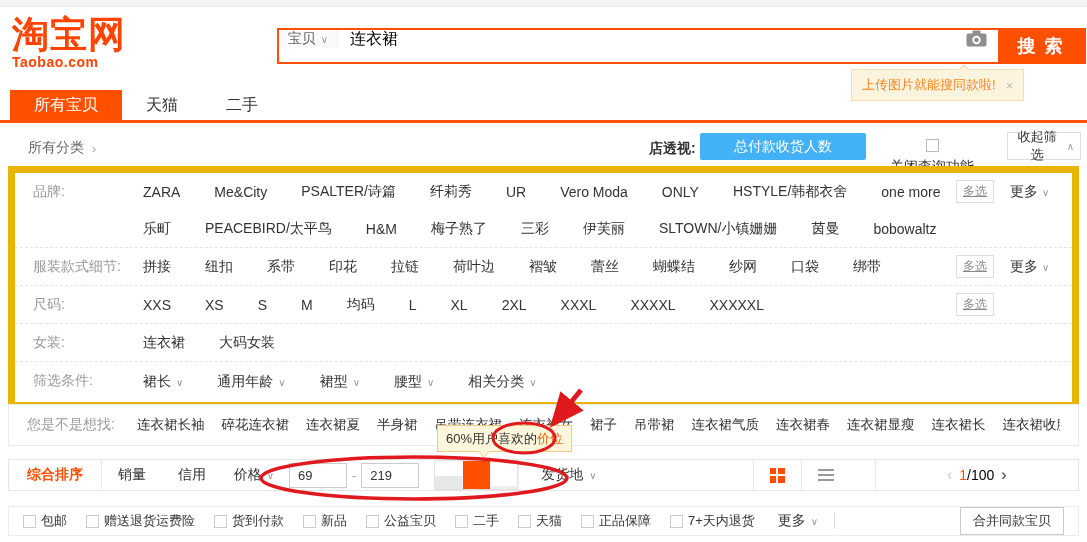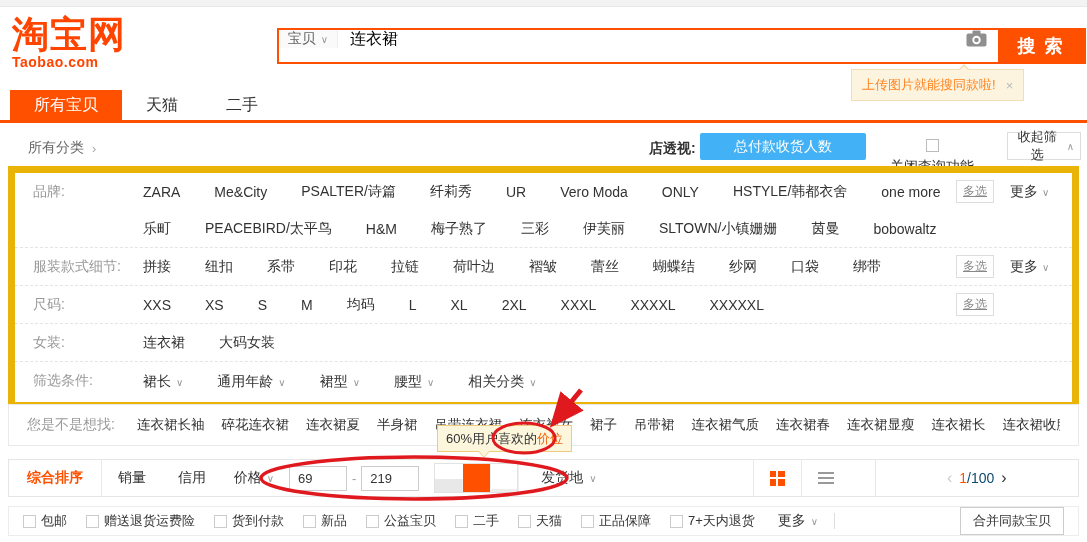--- a/index.html
+++ b/index.html
@@ -53,42 +53,42 @@
   .multi-btn{border:1px solid #ddd;padding:2px 6px;font-size:12px;color:#888;cursor:pointer;white-space:nowrap;text-decoration:underline;}
   .more-btn{font-size:14px;color:#333;cursor:pointer;white-space:nowrap;}
   .more-btn .chev{margin-left:4px;}
 
   
   .suggest-box{position:absolute;left:8px;top:404px;width:1071px;height:42px;box-sizing:border-box;border:1px solid #eaeaea;display:flex;align-items:center;padding:0 18px;background:#fff;}
   .sg-label{color:#999;font-size:14px;width:110px;flex:none;}
   .sg-item{color:#333;font-size:13.5px;margin-right:17px;cursor:pointer;white-space:nowrap;}
 
   
-  .sort-bar{position:absolute;left:8px;top:459px;width:1071px;height:38px;box-sizing:border-box;border:1px solid #e5e5e5;display:flex;align-items:center;background:#fff;}
+  .sort-bar{position:absolute;left:8px;top:459px;width:1071px;height:32px;box-sizing:border-box;border:1px solid #e5e5e5;display:flex;align-items:center;background:#fff;}
   .sort-tab{height:100%;display:flex;align-items:center;justify-content:center;font-size:14px;color:#333;cursor:pointer;width:60px;flex:none;}
   .sort-tab.active{width:92px;color:#FF5000;font-weight:bold;border-right:1px solid #e8e8e8;}
   .price-drop{display:flex;align-items:center;gap:5px;font-size:14px;color:#333;width:64px;justify-content:center;cursor:pointer;flex:none;}
   .price-input{width:48px;height:23px;border:1px solid #ccc;font-size:13px;padding:0 0 0 8px;color:#333;margin:0 3px;outline:none;box-sizing:content-box;}
   .dash{color:#999;margin:0 2px;font-size:13px;}
   .hist{margin-left:12px;width:84px;height:30px;border:1px solid #e2e2e2;box-sizing:border-box;display:flex;align-items:flex-end;background:#fff;cursor:pointer;}
   .hist span{flex:1;border-right:1px solid #f0f0f0;}
   .hist span:last-child{border-right:none;}
   .ship{margin-left:auto;height:100%;display:flex;align-items:center;gap:6px;font-size:14px;color:#333;padding:0 22px;border-left:1px solid #f0f0f0;cursor:pointer;flex:none;}
   .sb-gap{width:134px;height:100%;flex:none;}
   .view-grid{width:47px;height:100%;display:flex;align-items:center;justify-content:center;border-left:1px solid #e8e8e8;border-right:1px solid #e8e8e8;cursor:pointer;flex:none;}
   .gi{width:15px;height:15px;display:grid;grid-template-columns:1fr 1fr;grid-template-rows:1fr 1fr;gap:2px;}
   .gi b{background:#FF5000;}
   .view-list{width:74px;height:100%;display:flex;align-items:center;border-right:1px solid #e8e8e8;padding-left:16px;box-sizing:border-box;cursor:pointer;flex:none;}
   .li{display:flex;flex-direction:column;gap:3px;}
   .li b{width:16px;height:2px;background:#999;}
   .pager{flex:1;display:flex;align-items:center;justify-content:center;gap:7px;font-size:14px;}
   .pg-prev{color:#ccc;font-size:16px;cursor:pointer;}
   .pg-next{color:#333;font-size:16px;cursor:pointer;}
   .pg-cur{color:#FF5000;}
-  .pg-total{color:#0c4a6e;}
+  .pg-total{color:#000000;}
 
   
   .foot-bar{position:absolute;left:8px;top:506px;width:1071px;height:30px;box-sizing:border-box;border:1px solid #ececec;display:flex;align-items:center;padding:0 14px;background:#fff;}
   .cb{display:flex;align-items:center;gap:5px;margin-right:19px;font-size:13px;color:#333;cursor:pointer;white-space:nowrap;}
   .cb-box{width:13px;height:13px;border:1px solid #ccc;background:#fff;box-sizing:border-box;flex:none;}
   .foot-more{display:flex;align-items:center;gap:5px;font-size:14px;color:#333;margin-left:4px;cursor:pointer;}
   .foot-vd{width:1px;height:16px;background:#ddd;margin:0 16px;}
   .merge-btn{margin-left:auto;border:1px solid #ccc;padding:4px 12px;font-size:13px;color:#333;background:#fff;cursor:pointer;white-space:nowrap;}
 
   

